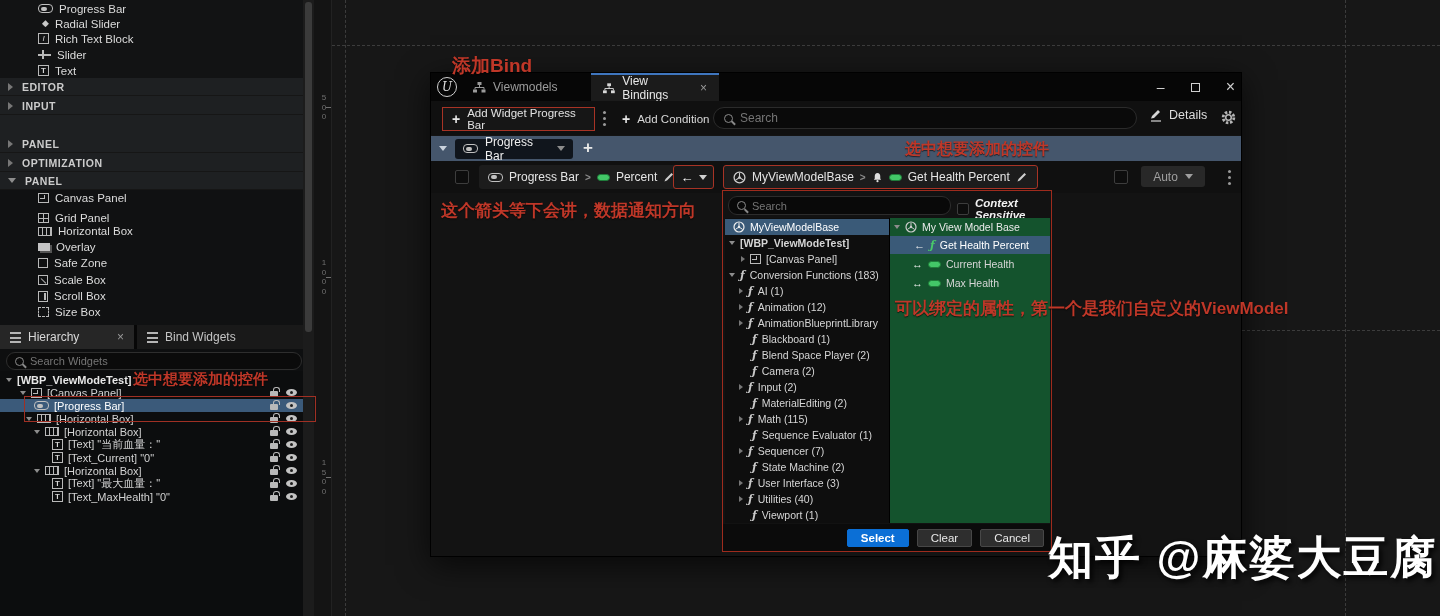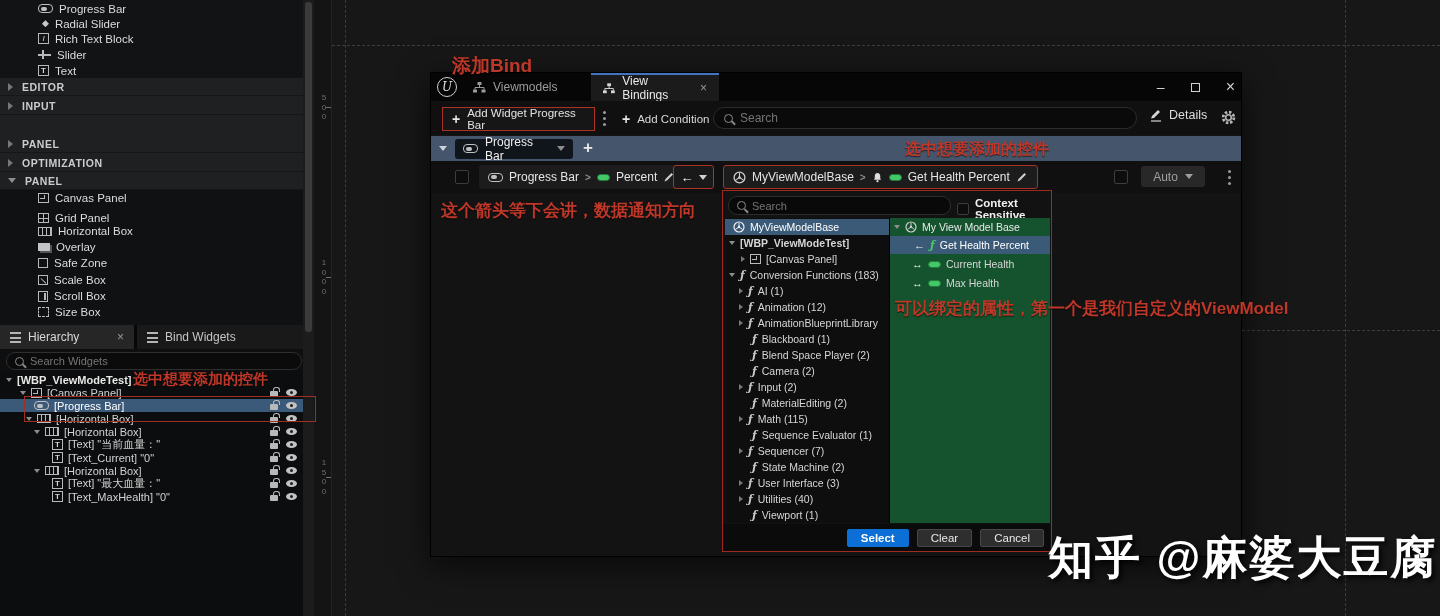--- a/index.html
+++ b/index.html
@@ -92,21 +92,21 @@
 #grouprow{left:0;top:63px;width:810px;height:25px;background:#45566c;display:flex;align-items:center;}
 #groupbtn{position:absolute;left:24px;top:2.5px;width:118px;height:20px;background:#10151c;border-radius:3px;display:flex;align-items:center;gap:7px;padding:0 8px;font-size:12px;color:#f0f0f0;}
 #bindrow{left:0;top:88px;width:810px;height:32px;background:#101010;display:flex;align-items:center;}
 .chain{position:absolute;display:flex;align-items:center;gap:6px;height:24px;background:#1c1c1c;border-radius:3px;padding:0 9px;font-size:12px;color:#e4e4e4;}
 #arrowbtn{position:absolute;left:242px;top:4px;width:41px;height:24px;background:#191919;border:1.6px solid #a83325;border-radius:3px;display:flex;align-items:center;justify-content:center;gap:5px;color:#fff;font-size:13px;font-weight:bold;}
 #autobtn{position:absolute;left:710px;top:5px;width:64px;height:21px;background:#282828;border-radius:3px;display:flex;align-items:center;justify-content:center;gap:7px;font-size:12px;color:#9f9f9f;}
 
 #picker{left:722px;top:190px;width:330px;height:362px;background:#121212;border:1.6px solid #9e2b1d;z-index:6;}
 #psearch{position:absolute;left:5px;top:5px;width:223px;height:19px;background:#090909;border:1px solid #2c2c2c;border-radius:9px;display:flex;align-items:center;gap:6px;padding:0 8px;}
 #psearch input{background:transparent;border:none;outline:none;color:#8f8f8f;font-size:11px;width:170px;font-family:inherit;}
-#ctxwrap{position:absolute;left:234px;top:6px;display:flex;align-items:center;gap:6px;font-size:11.5px;color:#f2f2f2;font-weight:bold;}
+#ctxwrap{position:absolute;left:234px;top:6px;display:flex;align-items:center;gap:6px;font-size:11.5px;color:#f2f2f2;font-weight:bold;font-style:italic;}
 #ctxwrap .cb{width:12px;height:12px;}
 #pleft{position:absolute;left:2px;top:27px;width:164px;height:305px;background:#0e0e0e;}
 #pdiv{position:absolute;left:166px;top:27px;width:1px;height:305px;background:#000;}
 #pright{position:absolute;left:167px;top:27px;width:160px;height:305px;background:#14532d;}
 .plrow{position:absolute;left:0;width:164px;height:16px;display:flex;align-items:center;gap:5px;font-size:10.5px;color:#d6d6d6;white-space:nowrap;overflow:hidden;}
 .plrow.selected{background:#3a5a78;color:#fff;}
 .prrow{position:absolute;left:0;width:160px;height:18px;display:flex;align-items:center;gap:5px;font-size:10.5px;color:#d6d6d6;white-space:nowrap;}
 .prrow.selected{background:#3a5a78;color:#fff;}
 .arrowch{color:#f0f0f0;font-size:11px;font-weight:bold;flex:none;}
 #pbtns{position:absolute;left:0;top:333px;width:327px;height:27px;background:#0b0b0b;display:flex;align-items:center;justify-content:flex-end;gap:8px;padding-right:6px;}

